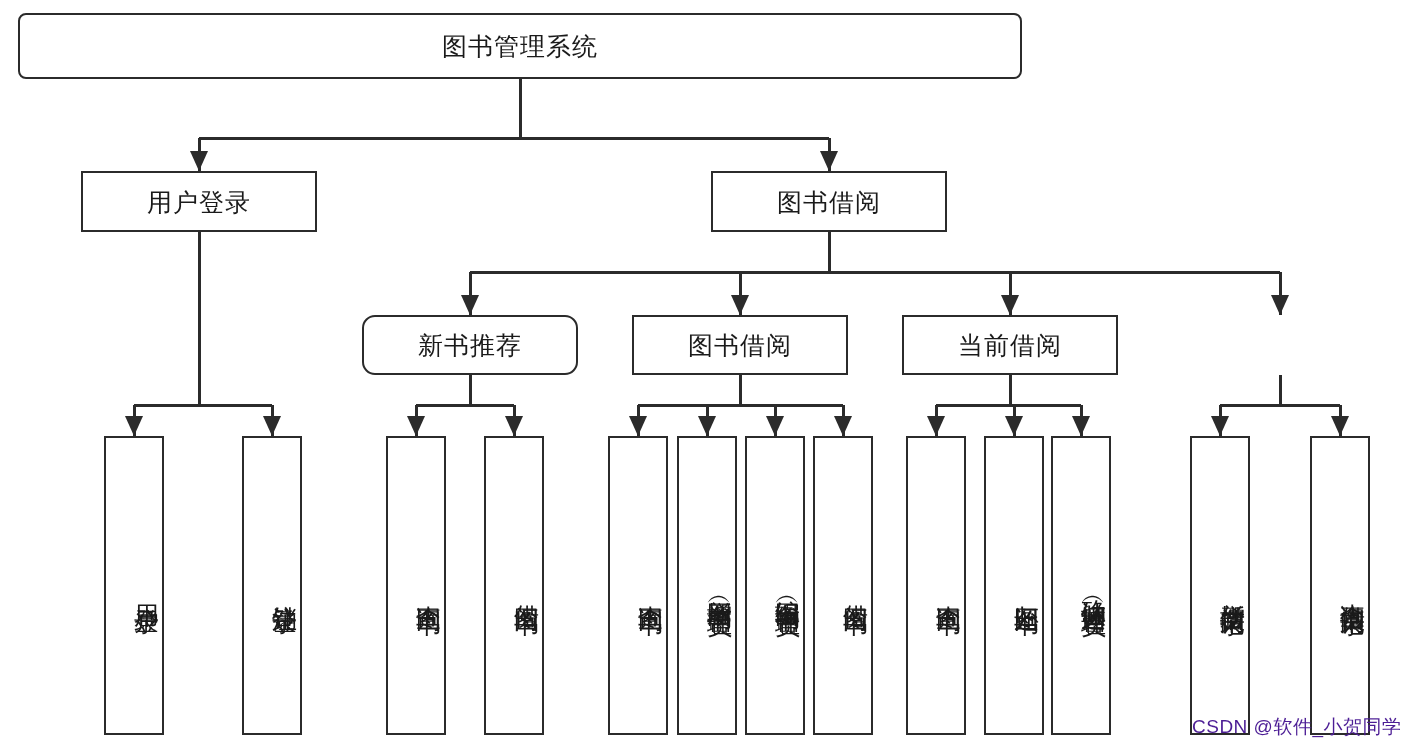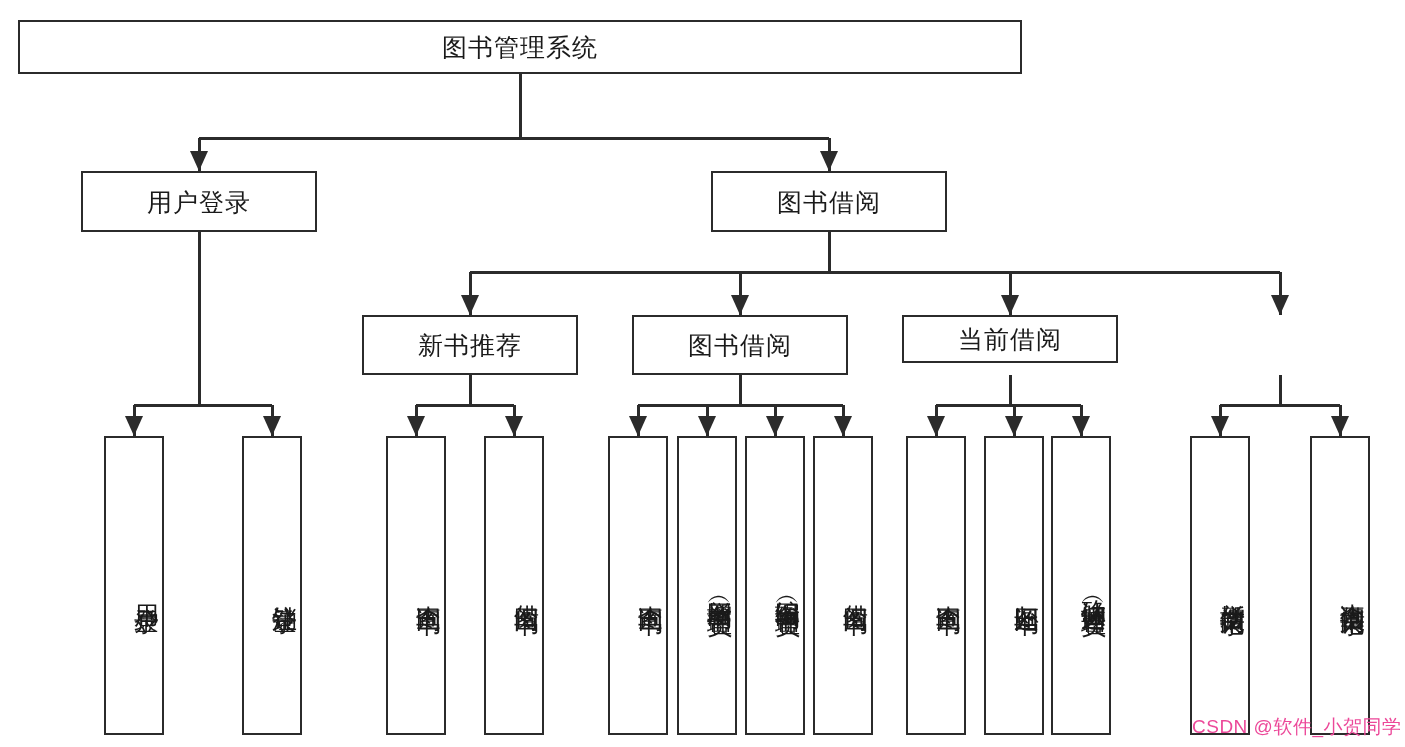--- a/index.html
+++ b/index.html
@@ -53,21 +53,21 @@
   .node.vert .nlabel {
     writing-mode: vertical-rl;
     text-orientation: upright;
   }
   .nlabel {
     display: block;
   }
   .watermark {
     position: absolute;
     font-size: 19px;
-    color: #ec4899;
+    color: #4c1d95;
     white-space: nowrap;
     letter-spacing: 0.5px;
   }
 </style>
 </head>
 <body>
 
 <div id="canvas">
   <svg id="edges" viewBox="0 0 1405 747" xmlns="http://www.w3.org/2000/svg">
       <line x1="520" y1="67" x2="520" y2="138" stroke="#2b2b2b" stroke-width="3" shape-rendering="crispEdges"></line>
@@ -116,36 +116,36 @@
       <polygon points="1005,416 1023,416 1014,436" fill="#2b2b2b"></polygon>
       <line x1="1081" y1="405" x2="1081" y2="436" stroke="#2b2b2b" stroke-width="3" shape-rendering="crispEdges"></line>
       <polygon points="1072,416 1090,416 1081,436" fill="#2b2b2b"></polygon>
       <line x1="1280" y1="375" x2="1280" y2="405" stroke="#2b2b2b" stroke-width="3" shape-rendering="crispEdges"></line>
       <line x1="1220" y1="405" x2="1340" y2="405" stroke="#2b2b2b" stroke-width="3" shape-rendering="crispEdges"></line>
       <line x1="1220" y1="405" x2="1220" y2="436" stroke="#2b2b2b" stroke-width="3" shape-rendering="crispEdges"></line>
       <polygon points="1211,416 1229,416 1220,436" fill="#2b2b2b"></polygon>
       <line x1="1340" y1="405" x2="1340" y2="436" stroke="#2b2b2b" stroke-width="3" shape-rendering="crispEdges"></line>
       <polygon points="1331,416 1349,416 1340,436" fill="#2b2b2b"></polygon>
     </svg>
-<div class="node horiz" style="left: 18px; top: 20px; width: 1004px; height: 54px;">
+<div class="node horiz" style="left: 18px; top: 13px; width: 1004px; height: 66px; border-radius: 8px;">
       <span class="nlabel">图书管理系统</span>
     </div>
     <div class="node horiz" style="left: 81px; top: 171px; width: 236px; height: 61px;">
       <span class="nlabel">用户登录</span>
     </div>
     <div class="node horiz" style="left: 711px; top: 171px; width: 236px; height: 61px;">
       <span class="nlabel">图书借阅</span>
     </div>
-    <div class="node horiz" style="left: 362px; top: 315px; width: 216px; height: 60px;">
+    <div class="node horiz" style="left: 362px; top: 315px; width: 216px; height: 60px; border-radius: 13px;">
       <span class="nlabel">新书推荐</span>
     </div>
     <div class="node horiz" style="left: 632px; top: 315px; width: 216px; height: 60px;">
       <span class="nlabel">图书借阅</span>
     </div>
-    <div class="node horiz" style="left: 902px; top: 315px; width: 216px; height: 48px;">
+    <div class="node horiz" style="left: 902px; top: 315px; width: 216px; height: 60px;">
       <span class="nlabel">当前借阅</span>
     </div>
     <div class="node vert" style="left: 104px; top: 436px; width: 60px; height: 299px;">
       <span class="nlabel">用户登录</span>
     </div>
     <div class="node vert" style="left: 242px; top: 436px; width: 60px; height: 299px;">
       <span class="nlabel">注销登录</span>
     </div>
     <div class="node vert" style="left: 386px; top: 436px; width: 60px; height: 299px;">
       <span class="nlabel">查询图书</span>

